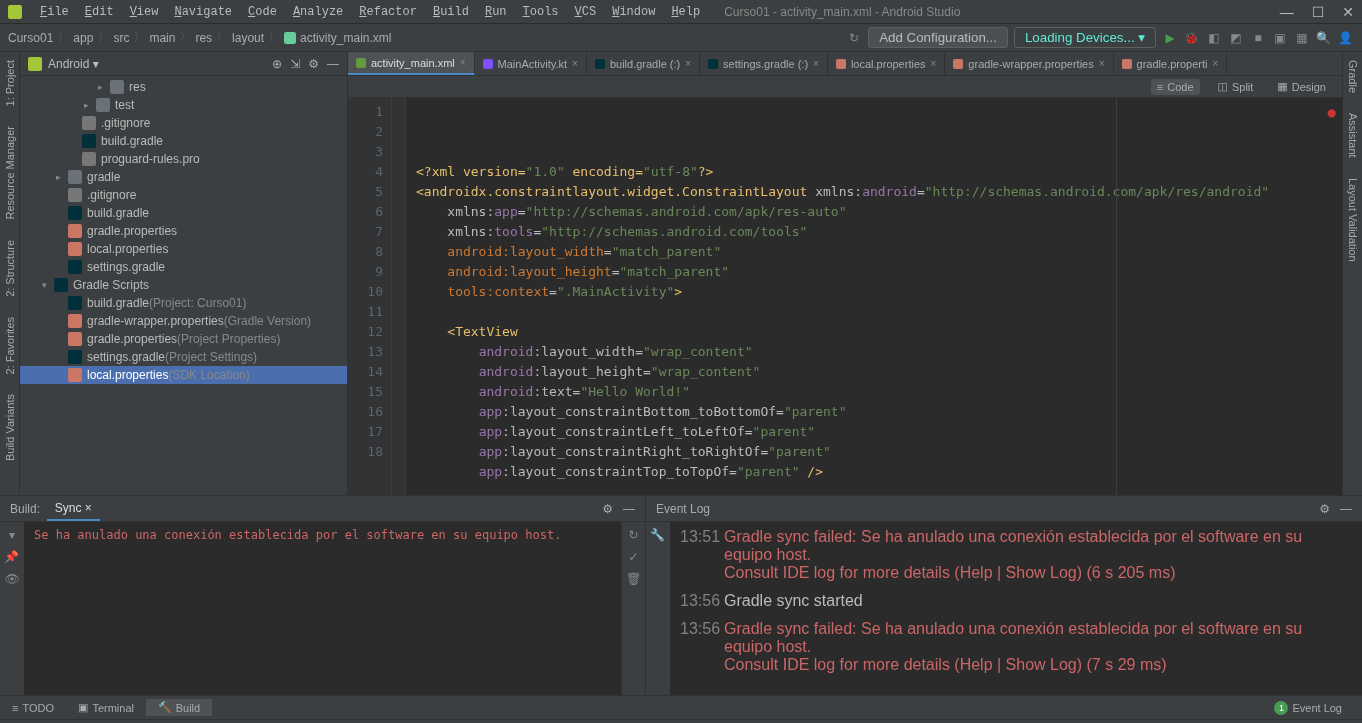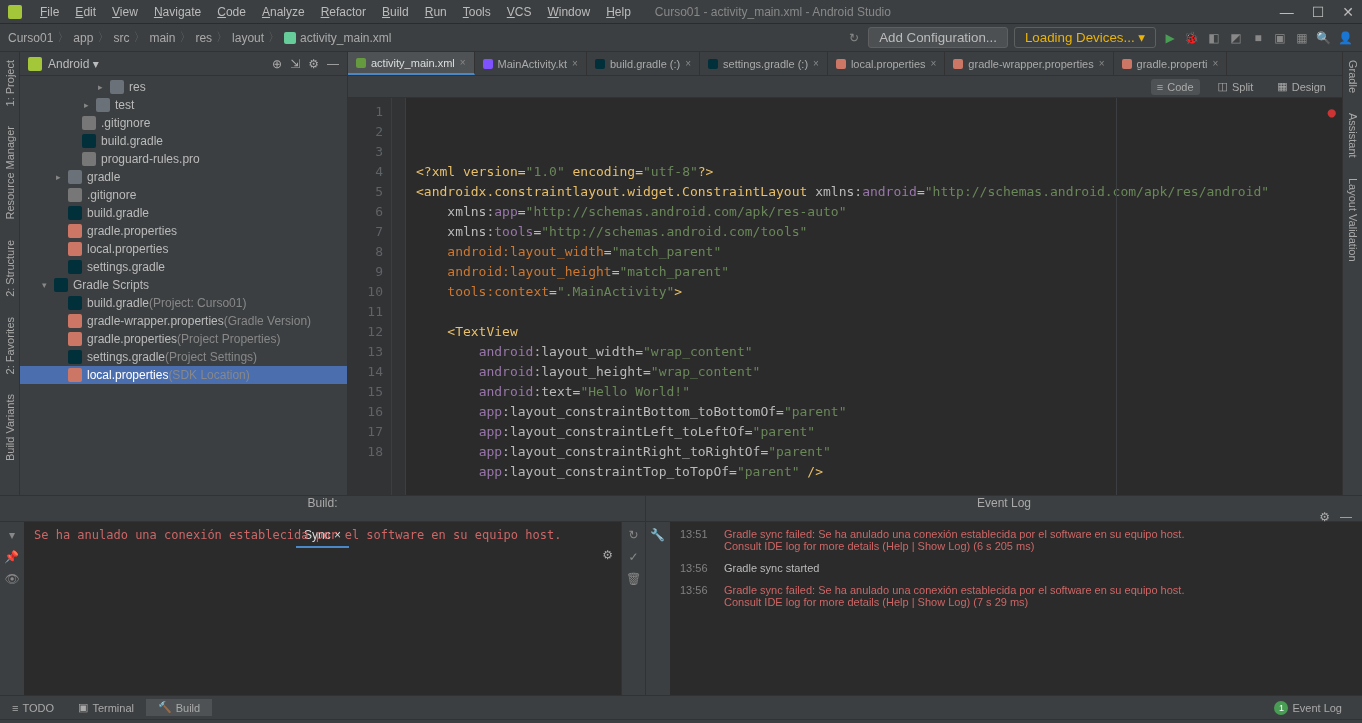--- a/index.html
+++ b/index.html
@@ -1,30 +1,30 @@
 <!DOCTYPE html>
 <html><head>
 <meta charset="utf-8">
 <style>
 * { box-sizing: border-box; margin: 0; padding: 0; }
 body { font-family: "Segoe UI", sans-serif; font-size: 12px; background: #2b2b2b; color: #bbb; overflow: hidden; width: 1362px; height: 723px; }
 .titlebar { height: 24px; background: #3c3f41; display: flex; align-items: center; padding: 0 8px; border-bottom: 1px solid #2b2b2b; }
-.titlebar .menu-item { padding: 2px 8px; cursor: pointer; color: #bbb; }
+.titlebar .menu-item { padding: 2px 8px; cursor: pointer; color: #bbb; font-family: Liberation Mono, monospace; }
 .titlebar .menu-item u { text-decoration: underline; }
 .titlebar .title-text { margin-left: 16px; color: #888; }
 .titlebar .window-controls { margin-left: auto; display: flex; gap: 18px; color: #bbb; font-size: 14px; }
 .titlebar .logo { width: 14px; height: 14px; background: #a4c639; border-radius: 2px; margin-right: 10px; }
 
 .toolbar { height: 28px; background: #3c3f41; display: flex; align-items: center; padding: 0 8px; border-bottom: 1px solid #323232; }
 .breadcrumb { display: flex; align-items: center; gap: 4px; color: #aaa; }
 .breadcrumb .sep { color: #666; }
 .breadcrumb .file-icon { width: 12px; height: 12px; background: #6c9; border-radius: 2px; display: inline-block; }
 .toolbar .right-tools { margin-left: auto; display: flex; align-items: center; gap: 6px; }
 .btn-config { background: #4c5052; border: 1px solid #5e6060; padding: 2px 10px; color: #bbb; border-radius: 3px; cursor: pointer; }
-.btn-loading { background: #3c3f41; border: 1px solid #5e6060; padding: 2px 10px; color: #eab308; border-radius: 3px; }
+.btn-loading { background: #3c3f41; border: 1px solid #5e6060; padding: 2px 10px; color: #5eead4; border-radius: 3px; }
 .tool-icon { width: 16px; height: 16px; display: inline-flex; align-items: center; justify-content: center; color: #888; cursor: pointer; }
 
 .main-area { display: flex; height: 443px; }
 .left-rail { width: 20px; background: #3c3f41; border-right: 1px solid #323232; writing-mode: vertical-rl; display: flex; align-items: center; padding: 8px 0; gap: 20px; font-size: 11px; color: #aaa; }
 .left-rail span { transform: rotate(180deg); cursor: pointer; }
 
 .project-panel { width: 328px; background: #3c3f41; border-right: 1px solid #323232; display: flex; flex-direction: column; }
 .project-header { height: 24px; display: flex; align-items: center; padding: 0 8px; border-bottom: 1px solid #323232; }
 .android-icon { width: 14px; height: 14px; background: #a4c639; border-radius: 2px; margin-right: 6px; }
 .project-header .actions { margin-left: auto; display: flex; gap: 8px; color: #aaa; }
@@ -66,32 +66,32 @@
 .c-ns { color: #9876aa; }
 .c-str { color: #6a8759; }
 .c-err { color: #cc7832; }
 .err-gutter { position:absolute; top:4px; right:6px; color:#cc3333; font-size:14px; }
 
 .right-rail { width: 20px; background: #3c3f41; border-left: 1px solid #323232; writing-mode: vertical-rl; display:flex; align-items:center; padding:8px 0; gap:20px; font-size:11px; color:#aaa; }
 .right-rail span { cursor: pointer; }
 
 .bottom-panels { height: 200px; display: flex; background: #2b2b2b; border-top: 1px solid #323232; }
 .build-panel { width: 646px; display: flex; flex-direction: column; border-right: 1px solid #323232; }
-.panel-header { height: 26px; background: #3c3f41; display: flex; align-items: center; padding: 0 10px; color: #aaa; border-bottom: 1px solid #323232; flex-direction: column; }
+.panel-header { height: 26px; background: #3c3f41; display: flex; align-items: center; padding: 0 10px; color: #aaa; border-bottom: 1px solid #323232; }
 .panel-header .tab { padding: 4px 8px; cursor: pointer; }
 .panel-header .tab.active { border-bottom: 2px solid #4a88c7; color: #ddd; }
 .panel-header .actions { margin-left: auto; display: flex; gap: 10px; color: #aaa; }
 .panel-body { flex: 1; display: flex; }
 .panel-sidebar { width: 24px; background: #3c3f41; display: flex; flex-direction: column; align-items: center; gap: 8px; padding-top: 6px; color: #888; }
 .panel-content { flex: 1; padding: 6px 10px; font-family: monospace; font-size: 12px; }
 .build-err { color: #cc6666; }
 
 .eventlog-panel { flex: 1; display: flex; flex-direction: column; }
 .log-body { flex: 1; display: flex; }
-.log-content { flex: 1; padding: 6px 10px; font-size: 11px; overflow: auto; }
+.log-content { flex: 1; padding: 6px 10px; font-size: 16px; overflow: auto; }
 .log-entry { display: flex; gap: 10px; margin-bottom: 10px; }
 .log-time { color: #808080; width: 34px; }
 .log-msg { flex: 1; }
 .log-msg.err { color: #cc6666; }
 
 .bottom-bar { height: 24px; background: #3c3f41; display: flex; align-items: center; border-top: 1px solid #323232; font-size: 11px; }
 .bottom-bar .tab { padding: 2px 12px; cursor: pointer; display:flex; align-items:center; gap:4px; color:#aaa; }
 .bottom-bar .tab.active { background: #4e5254; }
 .bottom-bar .right { margin-left: auto; display: flex; align-items: center; gap: 4px; padding-right: 8px; }
 .ev-badge { background: #499c54; color: #fff; border-radius: 50%; width: 14px; height: 14px; display: inline-flex; align-items: center; justify-content: center; font-size: 9px; }

